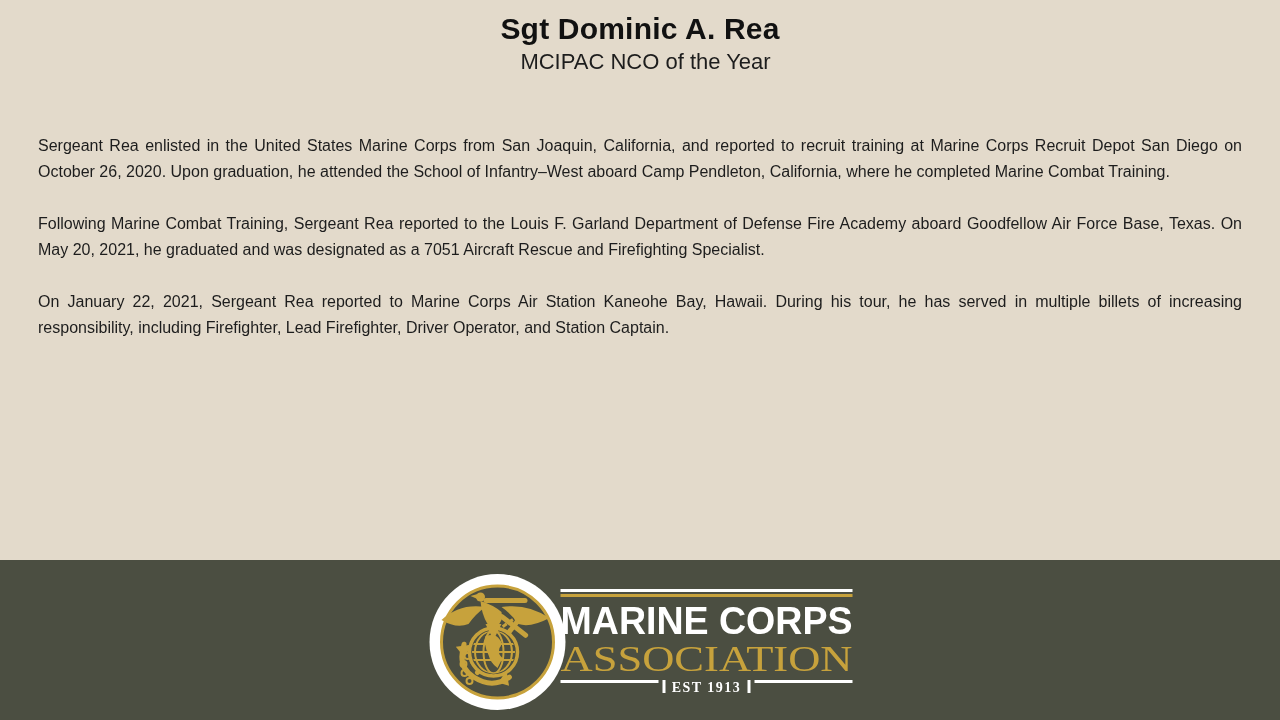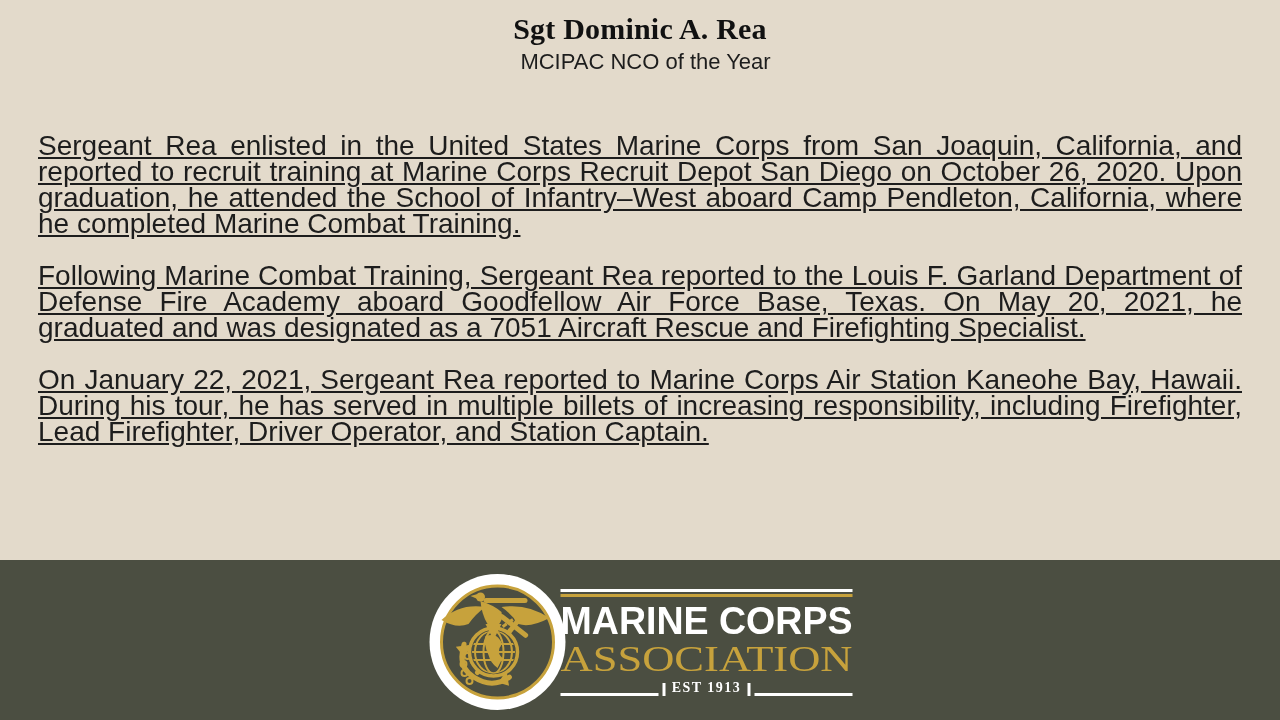--- a/index.html
+++ b/index.html
@@ -6,31 +6,30 @@
   html, body { width: 1280px; height: 720px; overflow: hidden; }
   body {
     font-family: "Liberation Sans", sans-serif;
     background: #e3dacb;
     position: relative;
     color: #1d1d1d;
   }
   .page { position: absolute; inset: 0; background: #e3dacb; }
 
   .header { position: absolute; top: 12px; left: 0; width: 100%; text-align: center; }
-  .title { font-size: 30px; font-weight: bold; color: #111; letter-spacing: 0.2px; font-family: Liberation Serif, serif; }
+  .title { font-size: 30px; font-weight: bold; color: #111; letter-spacing: 0.2px; }
   .subtitle { font-size: 22px; font-weight: normal; color: #1d1d1d; margin-top: 3px; padding-left: 11px; }
 
   .bio { position: absolute; top: 133px; left: 38px; right: 38px; }
   .bio p {
-    font-size: 28px;
+    font-size: 16px;
     line-height: 26px;
     text-align: justify;
     color: #1d1d1d;
     margin-bottom: 26px;
-    text-decoration: underline;
   }
 
   .footer {
     position: absolute;
     left: 0; top: 560px;
     width: 100%; height: 172px;
     background: #4b4e41;
   }
   .logo {
     position: absolute;
@@ -43,21 +42,21 @@
   .lockup {
     width: 292px;
     margin-left: -7px;
     display: flex;
     flex-direction: column;
   }
   .rule-white { height: 3px; background: #ffffff; }
   .rule-gold { height: 3px; background: #c7a23c; margin-top: 2px; }
   .org-line1-svg { display: block; margin-top: 1px; }
   .org-line2-svg { display: block; }
-  .est-row { display: flex; align-items: flex-end; margin-top: 2px; }
+  .est-row { display: flex; align-items: flex-start; margin-top: 2px; }
   .est-line { flex: 1; height: 3px; background: #ffffff; }
   .est-bar { width: 3px; height: 13px; background: #ffffff; margin: 0 4px; }
   .est-text {
     font-family: "Liberation Serif", serif;
     font-size: 14px;
     font-weight: bold;
     color: #ffffff;
     letter-spacing: 1.5px;
     white-space: nowrap;
     padding: 0 2px;

